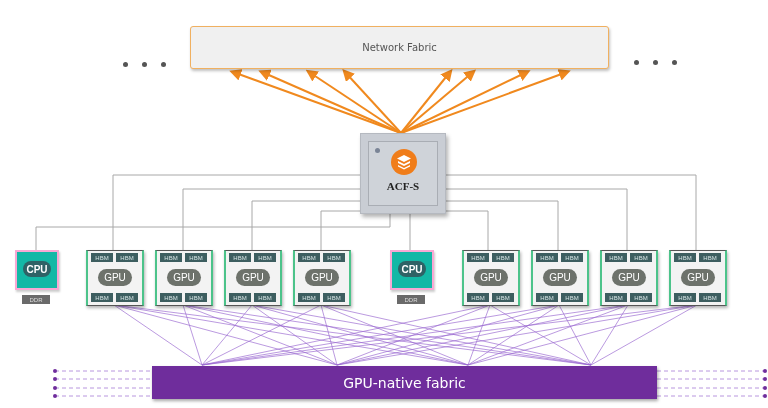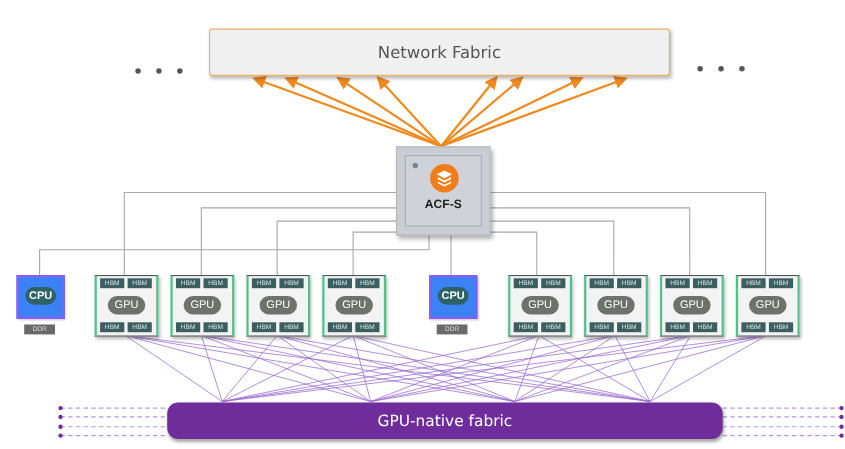--- a/index.html
+++ b/index.html
@@ -1,33 +1,33 @@
 <!DOCTYPE html>
 <html><head>
 <meta charset="utf-8">
 <style>
   html,body{margin:0;padding:0;background:#ffffff;}
   body{width:768px;height:408px;position:relative;overflow:hidden;font-family:"Liberation Sans","DejaVu Sans",sans-serif;}
   #wires{position:absolute;left:0;top:0;width:768px;height:408px;}
-  .net{position:absolute;left:190px;top:26px;width:417px;height:41px;background:#f0f0f0;border:1px solid #f0b060;border-radius:3px;box-shadow:1px 2px 3px rgba(0,0,0,0.25);display:flex;align-items:center;justify-content:center;font-family:"DejaVu Sans",sans-serif;font-size:15px;color:#555;}
+  .net{position:absolute;left:190px;top:26px;width:417px;height:41px;background:#f0f0f0;border:1px solid #f0b060;border-radius:3px;box-shadow:1px 2px 3px rgba(0,0,0,0.25);display:flex;align-items:center;justify-content:center;font-family:"DejaVu Sans",sans-serif;font-size:10px;color:#555;}
   .dots{position:absolute;top:62px;display:flex;gap:14px;}
   .dots span{width:5px;height:5px;border-radius:50%;background:#555;display:block;}
   .acf{position:absolute;left:360px;top:133px;width:84px;height:79px;background:#c9cdd4;border:1px solid #b5b9c0;box-shadow:2px 3px 4px rgba(0,0,0,0.3);}
-  .acf-inner{position:absolute;left:7px;top:7px;width:68px;height:63px;border:1px solid #a9adb4;background:#cfd3d9;}
+  .acf-inner{position:absolute;left:7px;top:7px;width:68px;height:63px;border:1px solid #a9adb4;background:#cfd3d9;font-family:Liberation Serif, serif;}
   .acf-led{position:absolute;left:6px;top:6px;width:5px;height:5px;border-radius:50%;background:#7a8496;}
   .acf-logo{position:absolute;left:22px;top:7px;width:26px;height:26px;border-radius:50%;background:#f07d1a;display:flex;align-items:center;justify-content:center;}
   .acf-label{position:absolute;left:0;right:0;top:38px;text-align:center;font-weight:bold;font-size:11px;color:#222;}
   .chip{position:absolute;top:250px;width:54px;height:54px;}
-  .cpu{background:#3b82f6;border:2px solid #8b5cf6;width:40px;height:36px;box-shadow:1px 2px 2px rgba(0,0,0,0.2);}
+  .cpu{background:#14b8a6;border:2px solid #f9a8d4;width:40px;height:36px;box-shadow:1px 2px 2px rgba(0,0,0,0.2);}
   .cpu .pill{position:absolute;left:6px;top:9px;width:28px;height:16px;border-radius:8px;background:#2f6266;color:#fff;font-size:10px;font-weight:bold;display:flex;align-items:center;justify-content:center;}
   .ddr{position:absolute;width:28px;height:9px;background:#6a6a6a;color:#ddd;font-size:6px;display:flex;align-items:center;justify-content:center;top:295px;}
   .gpu{background:#f3f3f3;border:1px solid #555;border-left:2px solid #4cc38a;border-right:2px solid #4cc38a;box-shadow:1px 2px 3px rgba(0,0,0,0.3);}
   .hbm{position:absolute;width:22px;height:9px;background:#3d5e60;color:#d6e4e4;font-size:6px;display:flex;align-items:center;justify-content:center;}
   .gpu .pill{position:absolute;left:10px;top:18px;width:34px;height:17px;border-radius:9px;background:#6d726b;color:#fff;font-size:10px;font-weight:normal;display:flex;align-items:center;justify-content:center;}
-  .fabric{position:absolute;left:152px;top:366px;width:505px;height:33px;background:#6f2d9c;border-radius:10px;box-shadow:1px 2px 3px rgba(0,0,0,0.35);display:flex;align-items:center;justify-content:center;color:#fff;font-family:"DejaVu Sans",sans-serif;font-size:14px;}
+  .fabric{position:absolute;left:152px;top:366px;width:505px;height:33px;background:#6f2d9c;border-radius:0;box-shadow:1px 2px 3px rgba(0,0,0,0.35);display:flex;align-items:center;justify-content:center;color:#fff;font-family:"DejaVu Sans",sans-serif;font-size:14px;}
 </style>
 </head>
 <body>
 
 <svg id="wires" xmlns="http://www.w3.org/2000/svg">
   <defs>
     <marker id="ah" markerWidth="6" markerHeight="6" refX="4" refY="3" orient="auto">
       <path d="M0,0 L6,3 L0,6 z" fill="#f0891e"></path>
     </marker>
   </defs>

